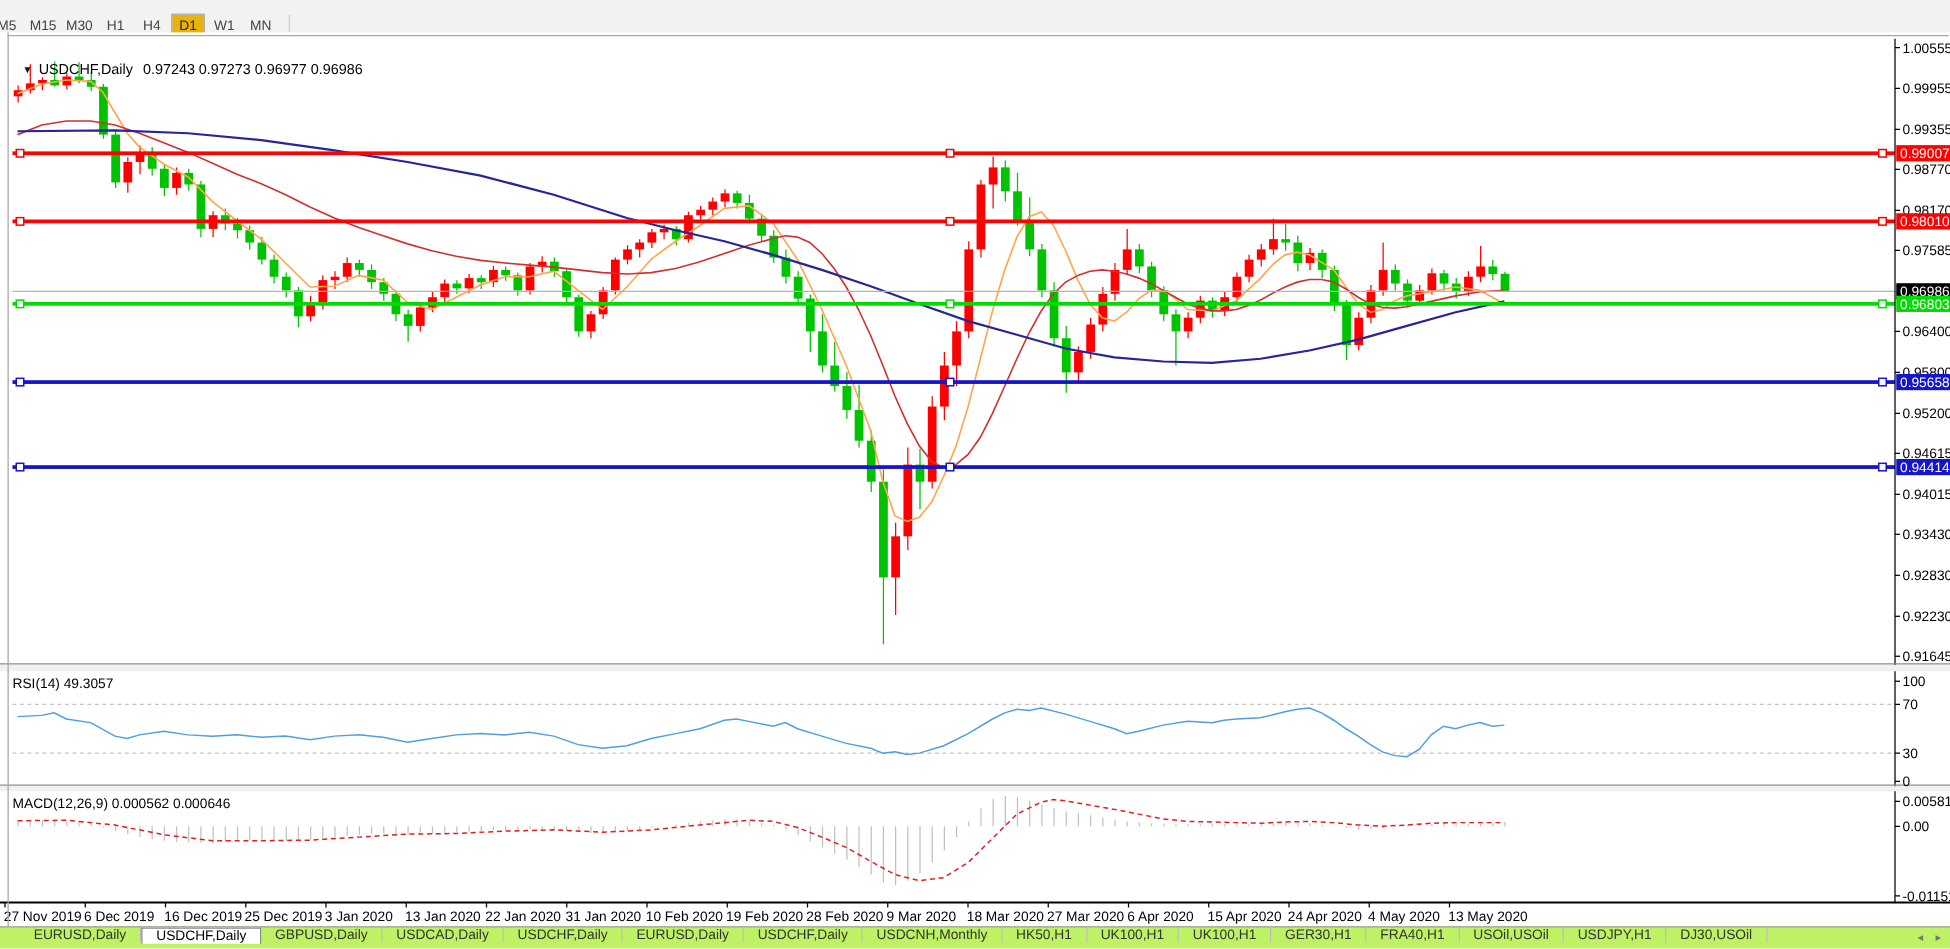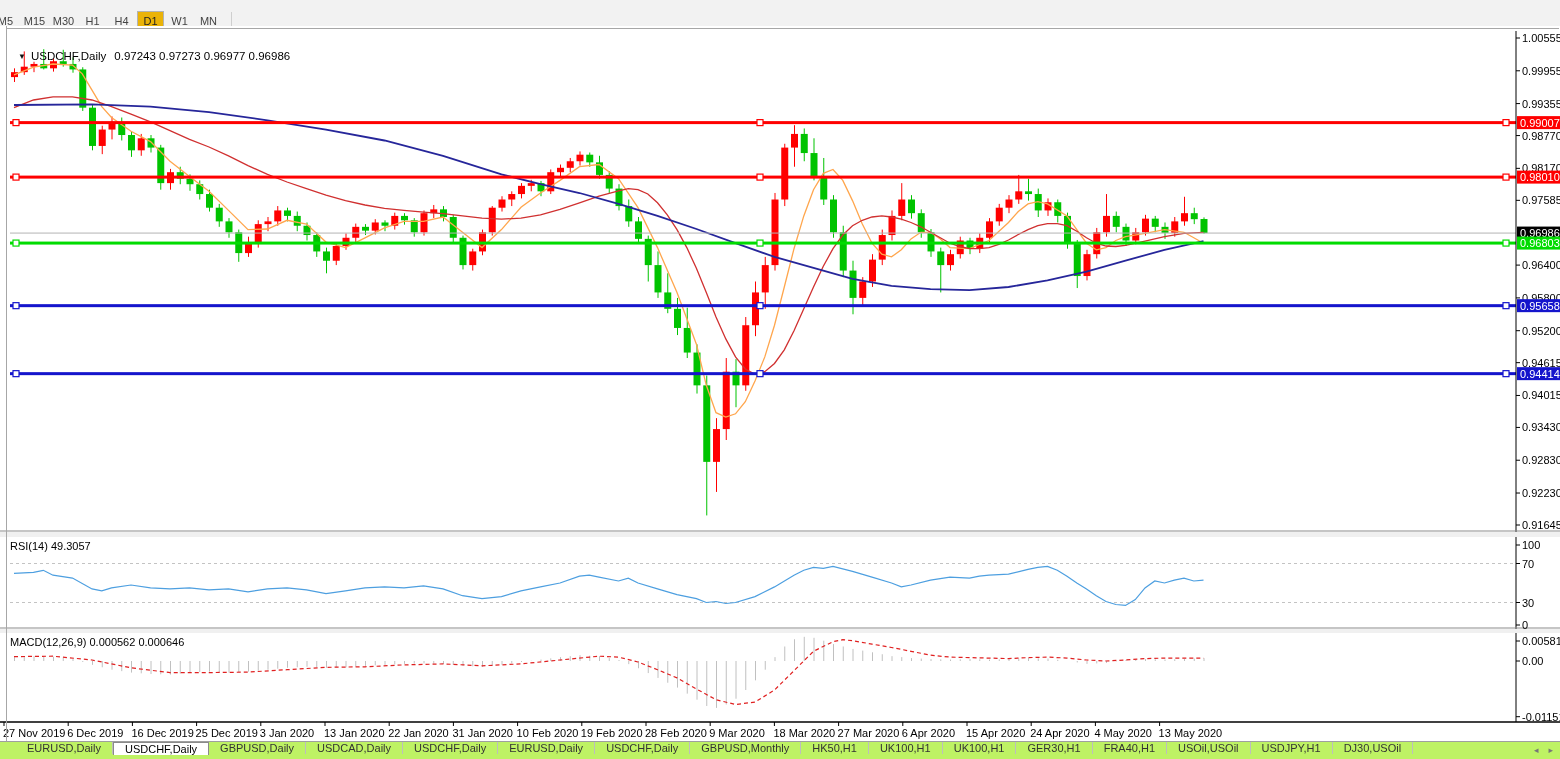--- a/index.html
+++ b/index.html
@@ -584,21 +584,21 @@
   </div>
 
   <div class="tabbar" id="tabbar">
     <div class="tab">EURUSD,Daily</div>
       <div class="tab active">USDCHF,Daily</div>
       <div class="tab">GBPUSD,Daily</div>
       <div class="tab">USDCAD,Daily</div>
       <div class="tab">USDCHF,Daily</div>
       <div class="tab">EURUSD,Daily</div>
       <div class="tab">USDCHF,Daily</div>
-      <div class="tab">GBPUSD,Monthly</div>
+      <div class="tab">USDCNH,Monthly</div>
       <div class="tab">HK50,H1</div>
       <div class="tab">UK100,H1</div>
       <div class="tab">UK100,H1</div>
       <div class="tab">GER30,H1</div>
       <div class="tab">FRA40,H1</div>
       <div class="tab">USOil,USOil</div>
       <div class="tab">USDJPY,H1</div>
       <div class="tab">DJ30,USOil</div>
       <div class="tab-arrows">
       <span class="tab-arrow">◂</span>

